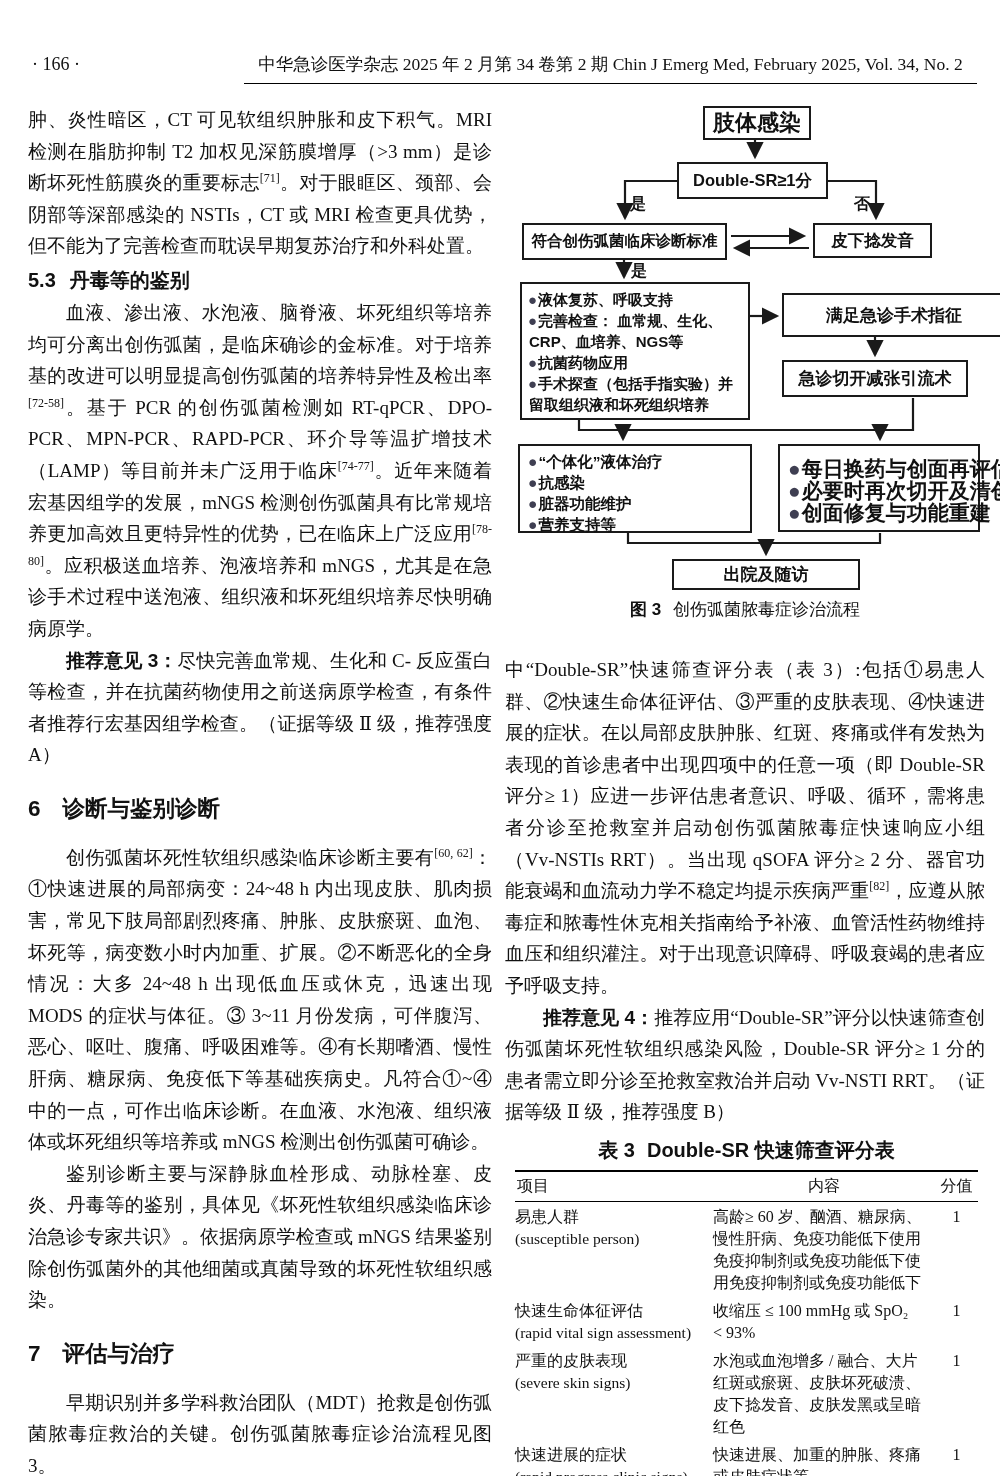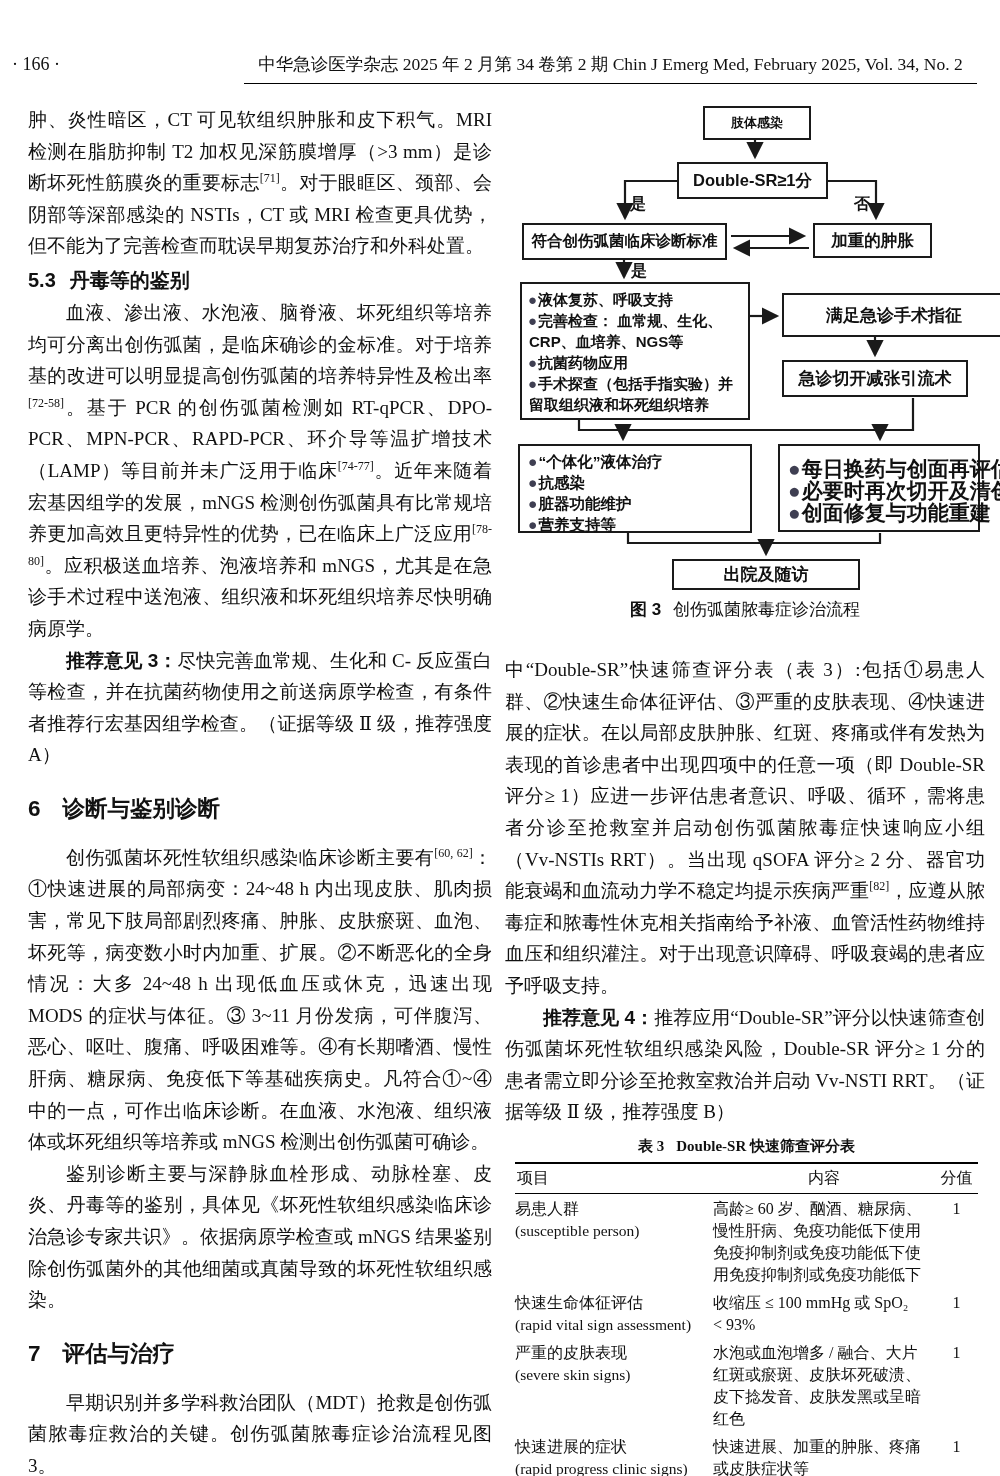--- a/index.html
+++ b/index.html
@@ -1,20 +1,20 @@
 <!DOCTYPE html>
 <html><head>
 <meta charset="utf-8">
 <style>
   html,body{margin:0;padding:0;background:#e8e8e8;}
   #page{position:relative;width:1000px;height:1476px;background:#ffffff;margin:0 auto;
         font-family:"Liberation Serif","DejaVu Serif",serif;color:#111;overflow:hidden;}
 
   
-  .page-num{position:absolute;left:12px;top:54px;font-size:18px;}
+  .page-num{position:absolute;left:32px;top:54px;font-size:18px;}
   .journal-line{position:absolute;left:244px;top:52px;width:733px;text-align:center;
         font-size:17.5px;border-bottom:1.6px solid #000;padding-bottom:7px;white-space:nowrap;}
 
   
   .col-left{position:absolute;left:28px;top:104px;width:464px;}
   .col-right{position:absolute;left:505px;top:628px;width:480px;margin-top:26px;}
 
   p.body{margin:0;font-size:19px;line-height:31.6px;text-align:justify;text-justify:inter-ideograph;}
   p.ind{text-indent:2em;}
   sup{font-size:12px;line-height:0;vertical-align:super;}
@@ -34,22 +34,22 @@
   .fbox{position:absolute;border:2px solid #1a1a1a;background:#fff;box-sizing:border-box;
         font-weight:bold;color:#111;}
   .fbox.center{display:flex;align-items:center;justify-content:center;white-space:nowrap;}
   .fline{white-space:nowrap;}
   .bul{color:#3f3f52;margin-right:1px;}
   .flabel{position:absolute;font-size:16px;font-weight:bold;}
   .fig-caption{position:absolute;left:0;right:0;top:503px;text-align:center;font-size:17px;}
   .fig-caption .cap-label{font-weight:bold;font-family:"Liberation Sans","DejaVu Sans",sans-serif;margin-right:12px;}
 
   
-  .tbl-caption{margin:9px 0 6px;margin-left:10px;width:463px;text-align:center;font-size:15px;font-weight:bold;
-               font-family:Liberation Serif, serif;}
+  .tbl-caption{margin:9px 0 6px;margin-left:10px;width:463px;text-align:center;font-size:20px;font-weight:bold;
+               font-family:Liberation Sans, sans-serif;}
   .tbl-caption .cap-label{margin-right:12px;}
   #table3{margin-left:10px;width:463px;border-top:2px solid #000;border-bottom:2px solid #000;
           font-size:16px;line-height:22px;}
   .t-headrow{display:grid;grid-template-columns:198px 222px 43px;border-bottom:1.2px solid #000;
              padding:3px 0 4px;}
   .t-headrow .th-item{text-align:left;padding-left:2px;}
   .t-headrow .th-content{text-align:center;}
   .t-headrow .th-score{text-align:center;}
   .t-row{display:grid;grid-template-columns:198px 222px 43px;padding:4px 0 2px;}
   .t-name-en{font-size:15.5px;}
@@ -94,26 +94,26 @@
         <path d="M250,221 L277,221" marker-end="url(#ah)"></path>
         <path d="M375,242 L375,260" marker-end="url(#ah)"></path>
         <path d="M79,325 L79,335 L413,335 L413,303"></path>
         <path d="M123,335 L123,344" marker-end="url(#ah)"></path>
         <path d="M380,335 L380,344" marker-end="url(#ah)"></path>
         <path d="M128,438 L128,448 L380,448 L380,438"></path>
         <path d="M266,448 L266,459" marker-end="url(#ah)"></path>
       </g>
     </svg>
 
-    <div class="fbox center" style="left:203px;top:11px;width:108px;height:34px;font-size:13px;">肢体感染</div>
+    <div class="fbox center" style="left:203px;top:11px;width:108px;height:34px;font-size:22px;">肢体感染</div>
     <div class="fbox center" style="left:177px;top:67px;width:151px;height:37px;font-size:16.5px;">Double-SR≥1分</div>
     <div class="flabel" style="left:130px;top:99px;">是</div>
     <div class="flabel" style="left:354px;top:99px;">否</div>
     <div class="fbox center" style="left:22px;top:128px;width:205px;height:37px;font-size:15.5px;">符合创伤弧菌临床诊断标准</div>
-    <div class="fbox center" style="left:313px;top:128px;width:119px;height:35px;font-size:16.5px;">加重的肿胀</div>
+    <div class="fbox center" style="left:313px;top:128px;width:119px;height:35px;font-size:16.5px;">皮下捻发音</div>
     <div class="flabel" style="left:131px;top:166px;">是</div>
 
     <div class="fbox" style="left:20px;top:187px;width:230px;height:138px;font-size:15px;line-height:21px;padding:5px 4px 0 6px;">
       <div class="fline"><span class="bul">●</span><span>液体复苏、呼吸支持</span></div>
       <div class="fline"><span class="bul">●</span><span>完善检查： 血常规、生化、</span></div>
       <div class="fline"><span class="bul"></span><span>CRP、血培养、NGS等</span></div>
       <div class="fline"><span class="bul">●</span><span>抗菌药物应用</span></div>
       <div class="fline"><span class="bul">●</span><span>手术探查（包括手指实验）并</span></div>
       <div class="fline"><span class="bul"></span><span>留取组织液和坏死组织培养</span></div>
     </div>

